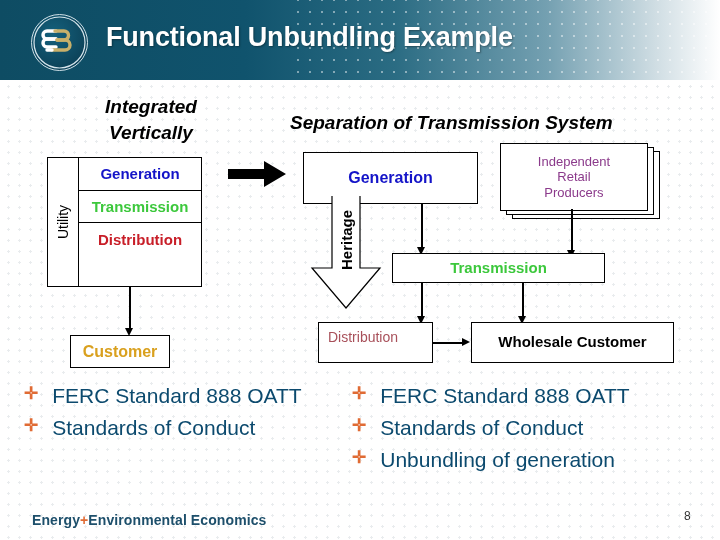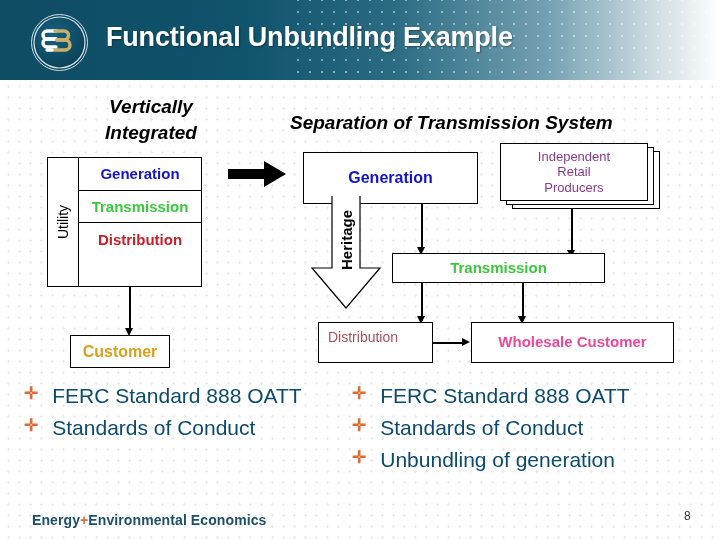--- a/index.html
+++ b/index.html
@@ -91,21 +91,21 @@
   .heritage{position:absolute;left:309px;top:196px;width:74px;height:113px;}
   .heritage svg{position:absolute;left:0;top:0;}
   .heritage .txt{
     position:absolute;left:50%;top:44px;
     transform:translate(-50%,-50%) rotate(-90deg);
     font-size:15px;font-weight:bold;color:#000;white-space:nowrap;
   }
 
   
   .ipp-wrap{position:absolute;left:500px;top:143px;width:160px;height:66px;}
-  .ipp-s{position:absolute;border:1.3px solid #000;background:#fff;box-sizing:border-box;width:148px;height:58px;}
+  .ipp-s{position:absolute;border:1.3px solid #000;background:#fff;box-sizing:border-box;width:148px;height:68px;}
 
   
   .bullet{position:absolute;display:flex;align-items:flex-start;white-space:nowrap;}
   .bullet .pl{color:#e06b34;font-size:17px;font-weight:bold;line-height:1;margin-right:14px;}
   .bullet .tx{color:#0c4a6e;font-size:21px;line-height:1;}
 
   
   .footer-logo{position:absolute;left:32px;top:512px;font-size:14px;font-weight:bold;color:#1d4f6b;letter-spacing:.1px;white-space:nowrap;}
   .footer-logo .p{color:#e06b34;}
   .pageno{position:absolute;left:684px;top:509px;font-size:12px;color:#333;}
@@ -126,22 +126,22 @@
         <path d="M24 24 H15 a4 4 0 0 0 0 8 H24" fill="none" stroke="#ffffff" stroke-width="3.4" stroke-linecap="round"></path>
         <path d="M23 16 H32 a4.5 4.5 0 0 1 0 9 H25" fill="none" stroke="#c9b06a" stroke-width="3.4" stroke-linecap="round"></path>
         <path d="M25 25 H33 a5 5 0 0 1 0 10 H20" fill="none" stroke="#c9b06a" stroke-width="3.4" stroke-linecap="round"></path>
         <path d="M20 35 H15" fill="none" stroke="#ffffff" stroke-width="3.4" stroke-linecap="round"></path>
       </svg>
     </div>
     <div class="header-title">Functional Unbundling Example</div>
   </div>
 
   <div class="sec-title" style="left:76px;top:94px;width:150px;text-align:center;line-height:1.35;">
+    <div>Integrated</div>
     <div>Vertically</div>
-    <div>Integrated</div>
   </div>
 
   <div class="util-tbl">
     <div class="util-side">
       <span>Utility</span>
     </div>
     <div class="util-rows">
       <div class="util-row" style="color:#1414c8;">
         <span>Generation</span>
       </div>
@@ -209,21 +209,21 @@
   <div class="arrowhead-d" style="left:518px;top:316px;"></div>
 
   <div class="bx" style="left:318px;top:322px;width:115px;height:41px;justify-content:flex-start;">
     <span class="bx-label" style="color:#a8505a;font-size:14px;margin-left:9px;margin-bottom:10px;">Distribution</span>
   </div>
 
   <div class="ln hline" style="left:433px;top:342px;width:31px;"></div>
   <div class="arrowhead-r" style="left:462px;top:338px;"></div>
 
   <div class="bx" style="left:471px;top:322px;width:203px;height:41px;">
-    <span class="bx-label" style="color:#ec4899;font-size:15px;font-weight:bold;">Wholesale Customer</span>
+    <span class="bx-label" style="color:#000000;font-size:15px;font-weight:bold;">Wholesale Customer</span>
   </div>
 
   <div class="bullet" style="left:24px;top:385px;">
     <span class="pl">✛</span>
     <span class="tx">FERC Standard 888 OATT</span>
   </div>
   <div class="bullet" style="left:24px;top:417px;">
     <span class="pl">✛</span>
     <span class="tx">Standards of Conduct</span>
   </div>

